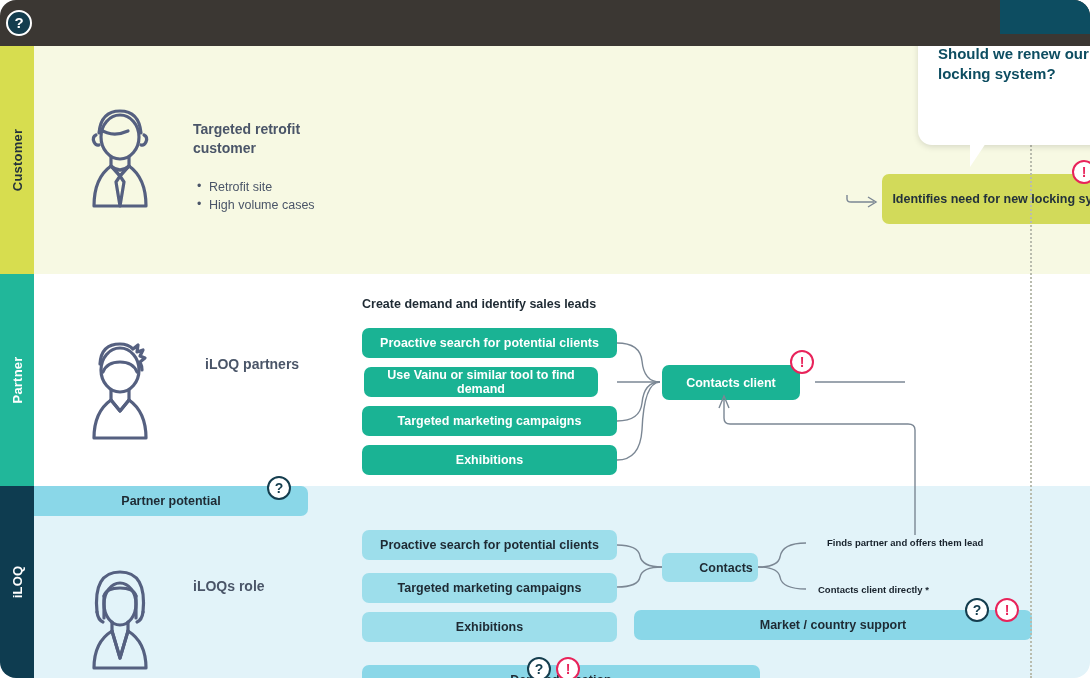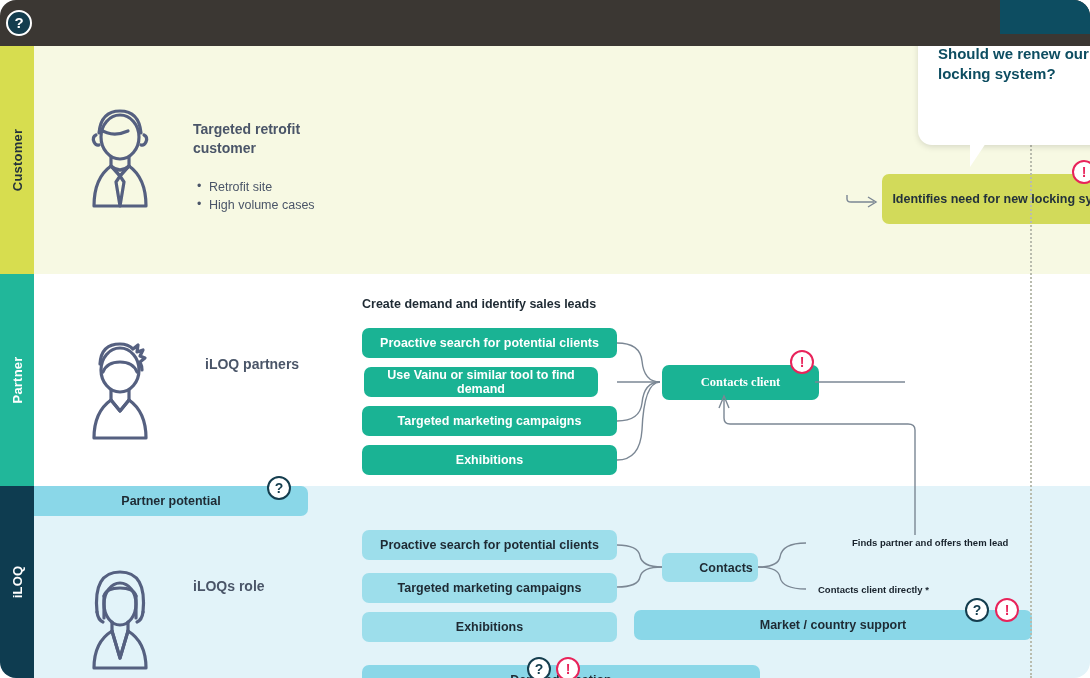--- a/index.html
+++ b/index.html
@@ -246,21 +246,21 @@
   </div>
   <div class="persona-title" style="left:185px; top:355px;margin-left:20px;">iLOQ partners</div>
 
   <div class="section-label" style="left:362px; top:297px;">Create demand and identify sales leads</div>
 
   <div class="box box-green" style="left:362px; top:328px; width:255px; height:30px;">Proactive search for potential clients</div>
   <div class="box box-green" style="left:364px; top:367px; width:234px; height:30px;text-align:center;">Use Vainu or similar tool to find demand</div>
   <div class="box box-green" style="left:362px; top:406px; width:255px; height:30px;">Targeted marketing campaigns</div>
   <div class="box box-green" style="left:362px; top:445px; width:255px; height:30px;">Exhibitions</div>
 
-  <div class="box box-green" style="left:662px; top:365px; width:157px; height:35px;font-family:Liberation Serif, serif;">Contacts client</div>
+  <div class="box box-green" style="left:662px; top:365px; width:138px; height:35px;">Contacts client</div>
   <div class="badge badge-e" style="left:790px; top:350px;">!</div>
 
   <div class="box box-blue2" style="left:34px; top:486px; width:274px; height:30px; border-radius:0 7px 7px 0;">Partner potential</div>
   <div class="badge badge-q" style="left:267px; top:476px;">?</div>
 
   <div class="persona" style="left:70px; top:560px; width:100px; height:110px;">
     <svg width="100" height="110" viewBox="0 0 100 110">
       <g fill="none" stroke="#556080" stroke-width="3.2" stroke-linecap="round" stroke-linejoin="round">
         <path d="M34 44 a16 21 0 1 1 32 0 a16 21 0 0 1 -32 0 Z"></path>
         <path d="M27 52 q-4 -40 23 -40 q27 0 23 40"></path>
@@ -274,21 +274,21 @@
     </svg>
   </div>
   <div class="persona-title" style="left:193px; top:577px;">iLOQs role</div>
 
   <div class="box box-blue" style="left:362px; top:530px; width:255px; height:30px;">Proactive search for potential clients</div>
   <div class="box box-blue" style="left:362px; top:573px; width:255px; height:30px;">Targeted marketing campaigns</div>
   <div class="box box-blue" style="left:362px; top:612px; width:255px; height:30px;">Exhibitions</div>
 
   <div class="box box-blue" style="left:662px; top:553px; width:96px; height:29px;padding-left:42px;">Contacts</div>
 
-  <div class="small-note" style="left:843px; top:537px;padding-left:9px;">Finds partner and offers them lead</div>
+  <div class="small-note" style="left:818px; top:537px;padding-left:9px;">Finds partner and offers them lead</div>
   <div class="small-note" style="left:818px; top:584px;">Contacts client directly *</div>
 
   <div class="box box-blue2" style="left:634px; top:610px; width:398px; height:30px;">Market / country support</div>
   <div class="badge badge-q" style="left:965px; top:598px;">?</div>
   <div class="badge badge-e" style="left:995px; top:598px;">!</div>
 
   <div class="box box-blue2" style="left:362px; top:665px; width:398px; height:30px;">Demand  creation</div>
   <div class="badge badge-q" style="left:527px; top:657px;">?</div>
   <div class="badge badge-e" style="left:556px; top:657px;">!</div>
 

